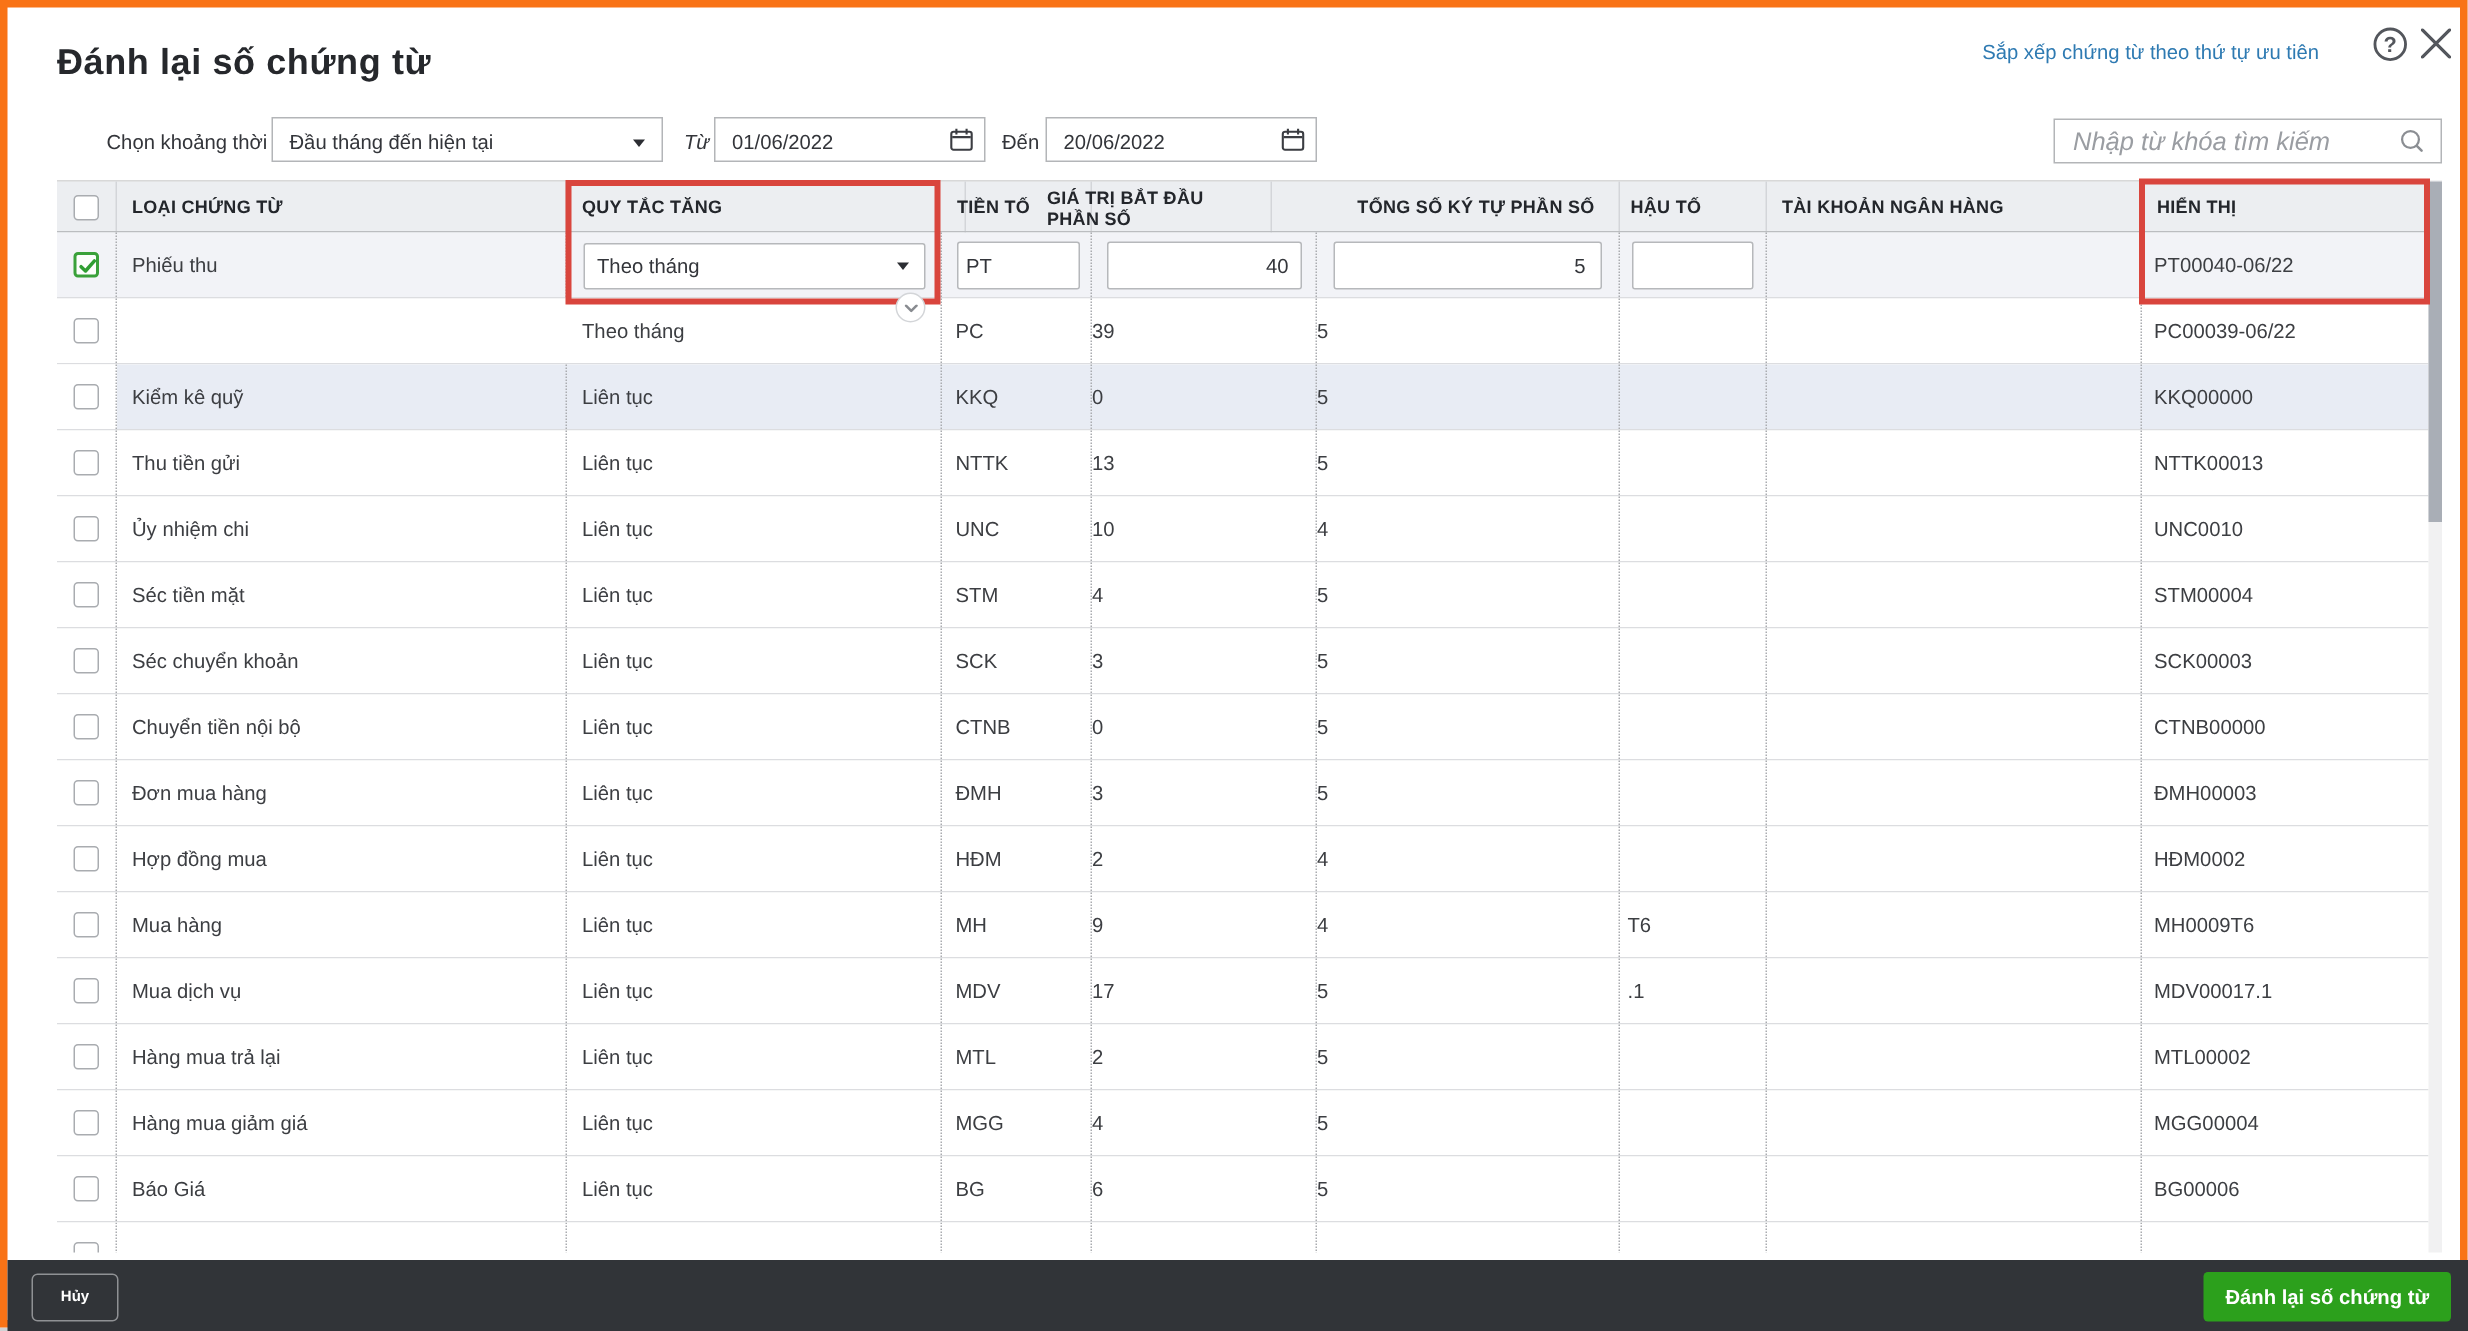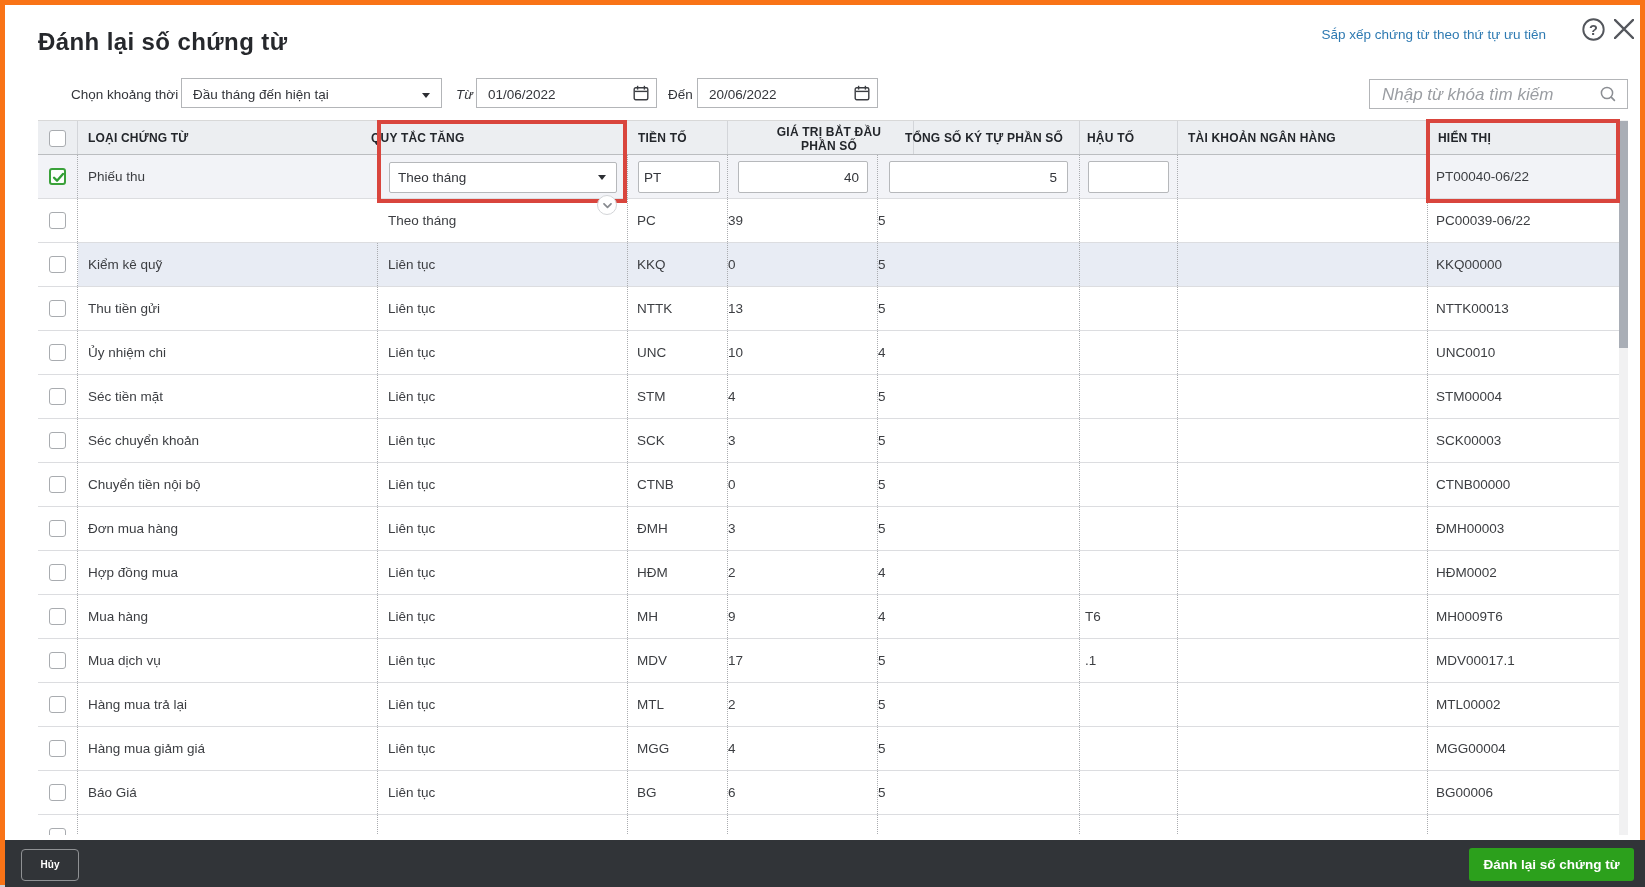--- a/index.html
+++ b/index.html
@@ -78,23 +78,23 @@
     </svg>
 <svg class="abs" style="left:1594px;top:80px" width="18" height="18" viewBox="0 0 18 18">
       <circle cx="8" cy="8" r="5.6" fill="none" stroke="#8b8e93" stroke-width="1.5"></circle>
       <line x1="12.2" y1="12.2" x2="15.4" y2="15.4" stroke="#8b8e93" stroke-width="1.7" stroke-linecap="round"></line>
     </svg>
 <div class="abs thead">
  <div class="th" style="left:0;width:40px;">
         <span class="cb" style="top:9px;"></span>
       </div>
  <div class="th" style="left:40px;width:300px;padding-left:10px;">LOẠI CHỨNG TỪ</div>
- <div class="th" style="left:323px;width:266px;padding-left:10px;">QUY TẮC TĂNG</div>
+ <div class="th" style="left:340px;width:266px;padding-left:10px;">QUY TẮC TĂNG</div>
  <div class="th" style="left:590px;width:100px;padding-left:10px;">TIỀN TỐ</div>
- <div class="th" style="left:726px;width:150px;padding-right:19px;text-align:center;line-height:13.5px;padding-top:5px;">GIÁ TRỊ BẮT ĐẦU<br>PHẦN SỐ</div>
+ <div class="th" style="left:660px;width:150px;padding-right:19px;text-align:left;line-height:13.5px;padding-top:5px;">GIÁ TRỊ BẮT ĐẦU<br>PHẦN SỐ</div>
  <div class="th" style="left:840px;width:202px;text-align:center;padding-left:11px;">TỔNG SỐ KÝ TỰ PHẦN SỐ</div>
  <div class="th" style="left:1042px;width:98px;padding-left:7px;">HẬU TỐ</div>
  <div class="th" style="left:1140px;width:250px;padding-left:10px;">TÀI KHOẢN NGÂN HÀNG</div>
  <div class="th" style="left:1390px;width:191px;padding-left:10px;border-right:none;">HIỂN THỊ</div>
 </div>
 <div class="abs hline"></div>
 <div class="row sel" style="top:150px">
  <div class="c c0">
         <span class="cb ck">
           <svg viewBox="0 0 14 14" width="13" height="13">

